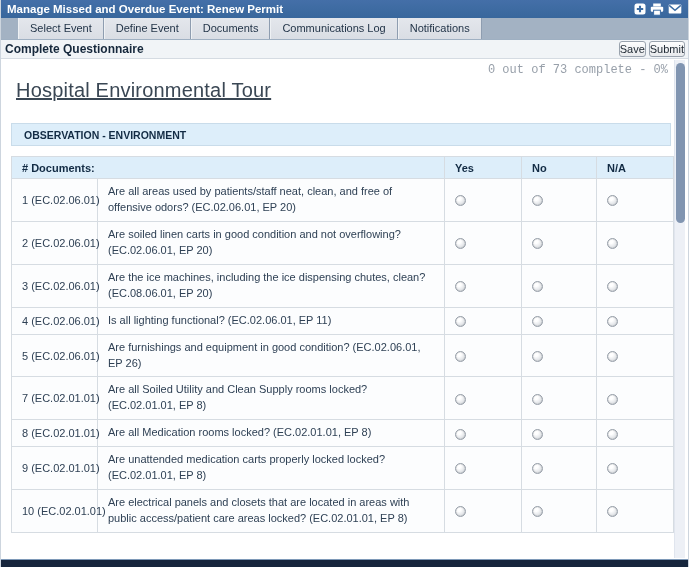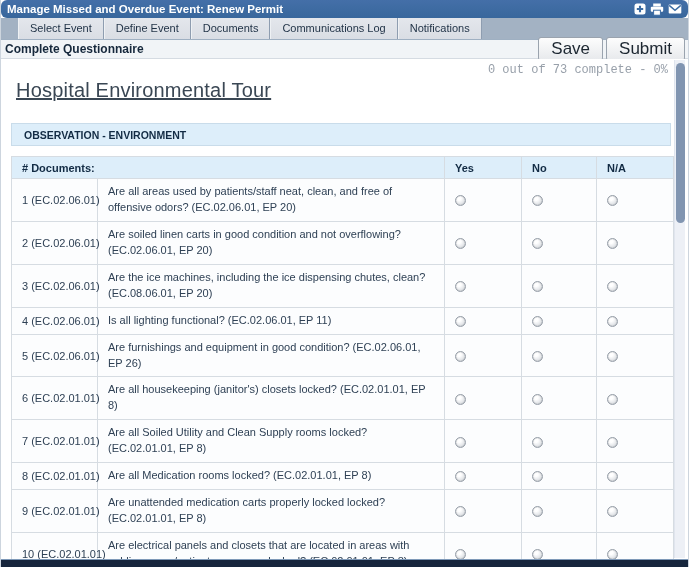--- a/index.html
+++ b/index.html
@@ -15,21 +15,20 @@
   
   .titlebar {
     height: 18px;
     background: linear-gradient(#446fa8, #38679c);
     color: #fff;
     display: flex;
     align-items: center;
     padding: 0 6px;
     font-size: 11.5px;
     font-weight: bold;
-    border-radius: 6px;
   }
   .titlebar .spacer { flex: 1; }
   .tb-icons { display: flex; gap: 4px; align-items: center; }
   .tb-icons svg { display: block; cursor: pointer; }
 
   
   .tabstrip {
     height: 22px;
     background: #a3b2c3;
     display: flex;
@@ -61,26 +60,26 @@
     display: flex;
     align-items: center;
     padding: 0 3px 0 4px;
     font-size: 12px;
     font-weight: bold;
     color: #16283c;
   }
   .subheader .spacer { flex: 1; }
   .btn {
     font-family: "Liberation Sans", sans-serif;
-    font-size: 17px;
+    font-size: 11px;
     color: #1c2630;
     background: linear-gradient(#fdfdfd, #e7e9ec);
     border: 1px solid #9aa3ae;
     border-radius: 3px;
-    padding: 1px 12px;
+    padding: 1px 0;
     margin-left: 3px;
     cursor: pointer;
   }
 
   
   .content {
     position: relative;
     height: 520px;
     overflow: hidden;
     padding: 0 17px 0 10px;
@@ -289,27 +288,20 @@
   </tr>
 
   <tr>
     <td class="ind">5 (EC.02.06.01)</td>
     <td class="q">Are furnishings and equipment in good condition? (EC.02.06.01, EP 26)</td>
     <td class="opt"><input type="radio" class="radio" name="q5" style=""></td>
     <td class="opt"><input type="radio" class="radio" name="q5" style=""></td>
     <td class="opt"><input type="radio" class="radio" name="q5" style=""></td>
   </tr>
 
-  <tr>
-    <td class="ind">6 (EC.02.01.01)</td>
-    <td class="q">Are all housekeeping (janitor's) closets locked? (EC.02.01.01, EP 8)</td>
-    <td class="opt"><input type="radio" class="radio" name="q6" style=""></td>
-    <td class="opt"><input type="radio" class="radio" name="q6" style=""></td>
-    <td class="opt"><input type="radio" class="radio" name="q6" style=""></td>
-  </tr>
 
   <tr>
     <td class="ind">7 (EC.02.01.01)</td>
     <td class="q">Are all Soiled Utility and Clean Supply rooms locked? (EC.02.01.01, EP 8)</td>
     <td class="opt"><input type="radio" class="radio" name="q7" style=""></td>
     <td class="opt"><input type="radio" class="radio" name="q7" style=""></td>
     <td class="opt"><input type="radio" class="radio" name="q7" style=""></td>
   </tr>
 
   <tr>

